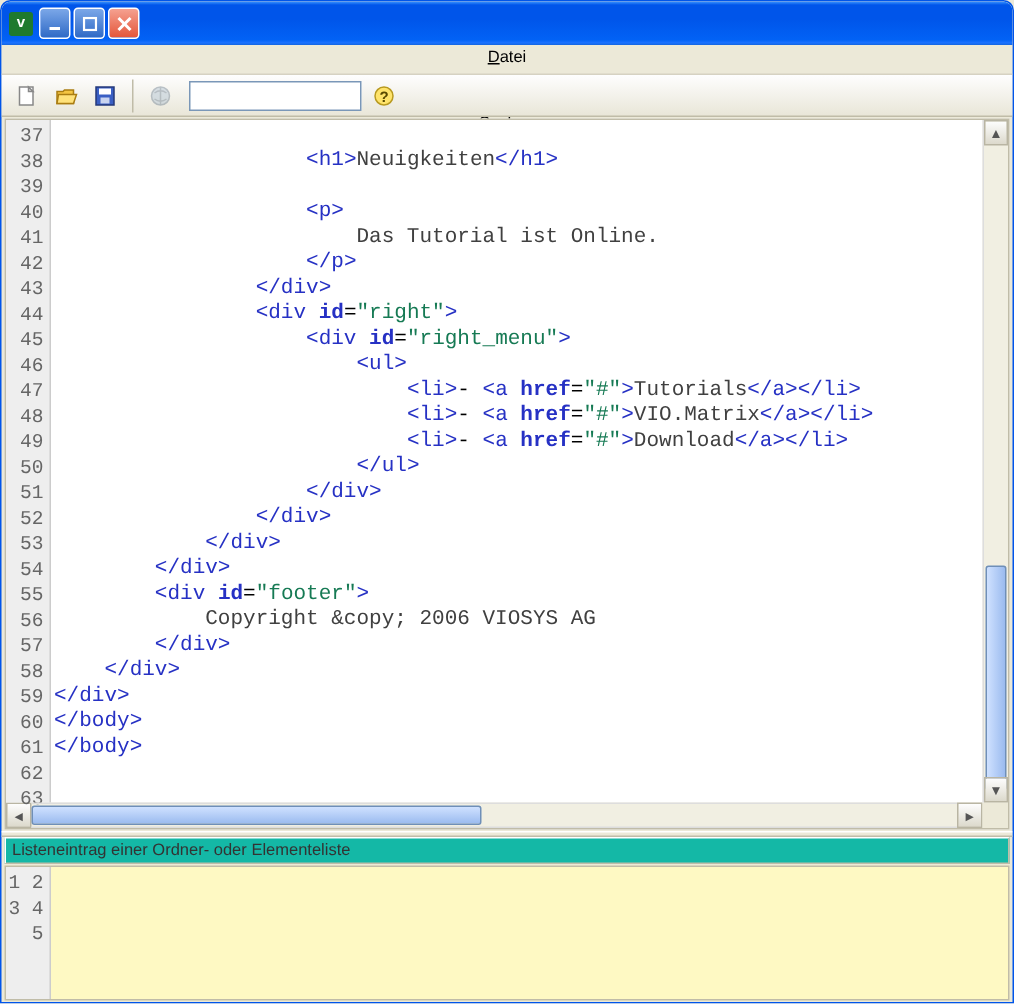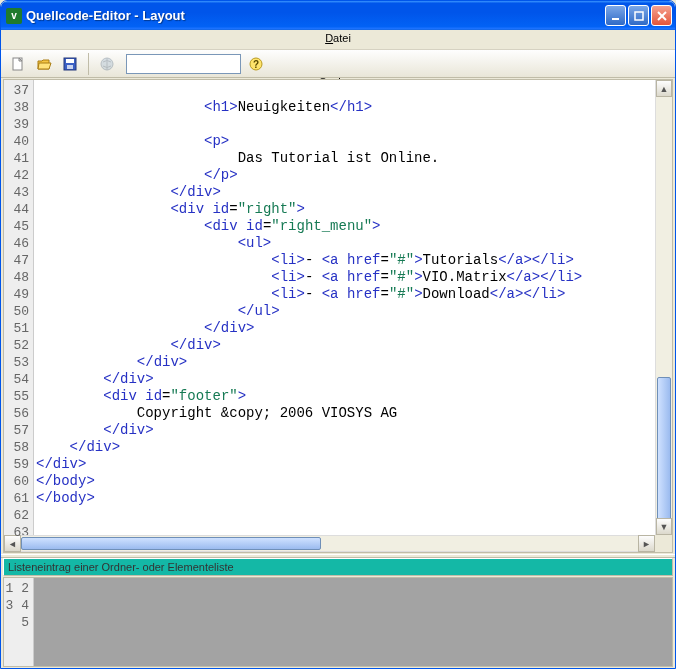--- a/index.html
+++ b/index.html
@@ -17,50 +17,49 @@
 .menubar span u { text-decoration: underline; }
 .toolbar { height: 28px; background: linear-gradient(to bottom,#fefefe,#e9e6d8); border-bottom: 1px solid #c0bca8; display: flex; align-items: center; padding: 0 6px; gap: 4px; }
 .tool-btn { width: 22px; height: 22px; display: flex; align-items: center; justify-content: center; border: 1px solid transparent; border-radius: 2px; cursor: pointer; }
 .tool-input { width: 115px; height: 20px; border: 1px solid #7a97b8; background: #fff; margin-left: 4px; }
 .sep { width:1px; height:22px; background:#c0bca8; margin:0 3px;}
 .editor-area { flex: 1; display: flex; flex-direction: column; min-height: 0; border:1px solid #c0bca8; margin:1px 2px; background:#fff; }
 .code-wrap { flex: 1; display: flex; min-height: 0; position: relative; }
 .gutter { width: 30px; background: #eee; border-right: 1px solid #ccc; font-family: Consolas, 'Courier New', monospace; font-size: 13px; color: #666; text-align: right; padding-right: 4px; line-height: 17px; padding-top:2px;}
 .code { flex: 1; font-family: Consolas, 'Courier New', monospace; font-size: 14px; line-height: 17px; overflow: hidden; white-space: pre; padding-top:2px; padding-left:2px;}
 .tag { color: #2631c4; text-align: center; }
-.attr { color: #2631c4; }
+.attr { color: #2631c4; font-weight: bold; }
 .val { color: #167a54; }
-.txt { color: #000000; }
+.txt { color: #404040; }
 .ang { color:#2631c4; }
 .vscroll { width: 17px; background: #f1efe2; border-left: 1px solid #ddd; position: relative; }
 .vscroll .arrow { height: 17px; background: linear-gradient(to bottom,#fdfdfd,#dcd9cc); border:1px solid #b9b5a3; display:flex;align-items:center;justify-content:center;font-size:9px;color:#555;}
 .vscroll .track { position:absolute; top:17px; bottom:17px; left:0; right:0; }
 .vscroll .thumb { position:absolute; left:1px; right:1px; background: linear-gradient(to right,#cfe1ff,#9bbbef); border:1px solid #6f8fb8; border-radius:2px; }
 .hscroll-row { height:17px; display:flex; background:#f1efe2; }
 .hscroll-row .harrow { width:17px; background: linear-gradient(to bottom,#fdfdfd,#dcd9cc); border:1px solid #b9b5a3; display:flex;align-items:center;justify-content:center;font-size:9px;color:#555;}
 .hscroll-row .htrack { flex:1; position:relative; border:1px solid #ddd; border-left:none;border-right:none; }
 .hscroll-row .hthumb { position:absolute; top:1px; bottom:1px; left:0; width:300px; background: linear-gradient(to bottom,#cfe1ff,#9bbbef); border:1px solid #6f8fb8; border-radius:2px;}
 .hscroll-row .corner { width:17px; background:#ece9d8;}
 .splitter { height:4px; background:#ece9d8; border-top:1px solid #fff; border-bottom:1px solid #c0bca8; cursor:ns-resize;}
 .hint-bar { height:18px; background:#14b8a6; border:1px solid #c0bca8; border-left-color:#fff; border-top-color:#fff; padding:2px 4px; font-size:11px; color:#333; margin:0 2px;}
-.lower-panel { height: 90px; display:flex; margin:1px 2px; border:1px solid #c0bca8; background:#a3a3a3;}
+.lower-panel { height: 90px; display:flex; margin:1px 2px; border:1px solid #c0bca8; background:#fef9c3;}
 .lower-gutter { width:30px; background:#eee; border-right:1px solid #ccc; font-family: Consolas,'Courier New', monospace; font-size:13px; color:#666; text-align:right; padding-right:4px; line-height:17px; padding-top:2px;}
 .lower-code { flex:1; }
 .statusbar { height:20px; background:#ece9d8; border-top:1px solid #fff; display:flex; align-items:center; padding:0 6px; font-size:11px;}
 .status-cell { border:1px solid #c0bca8; border-top-color:#999;border-left-color:#999; padding:1px 8px; margin-right:4px; background:#ece9d8;}
 svg { display:block; }
 </style>
 </head>
 <body>
 
 <div class="window">
 
   <div class="titlebar">
     <div class="app-icon">v</div>
-    <div class="title-text">Quellcode-Editor - Layout</div>
     <div class="win-btns">
       <div class="win-btn min">
           <svg width="10" height="10">
             <rect x="1" y="7" width="7" height="2" fill="#fff"></rect>
           </svg>
         </div>
       <div class="win-btn max">
           <svg width="10" height="10">
             <rect x="1" y="1" width="8" height="8" fill="none" stroke="#fff" stroke-width="1.5"></rect>
           </svg>

